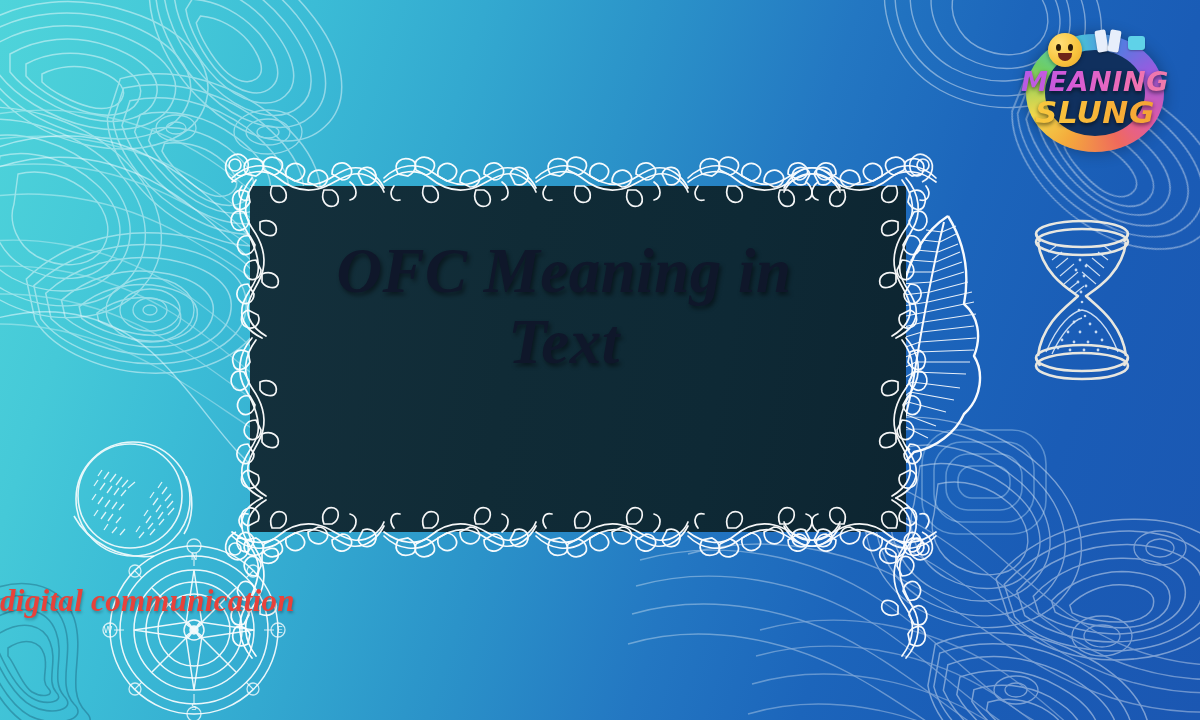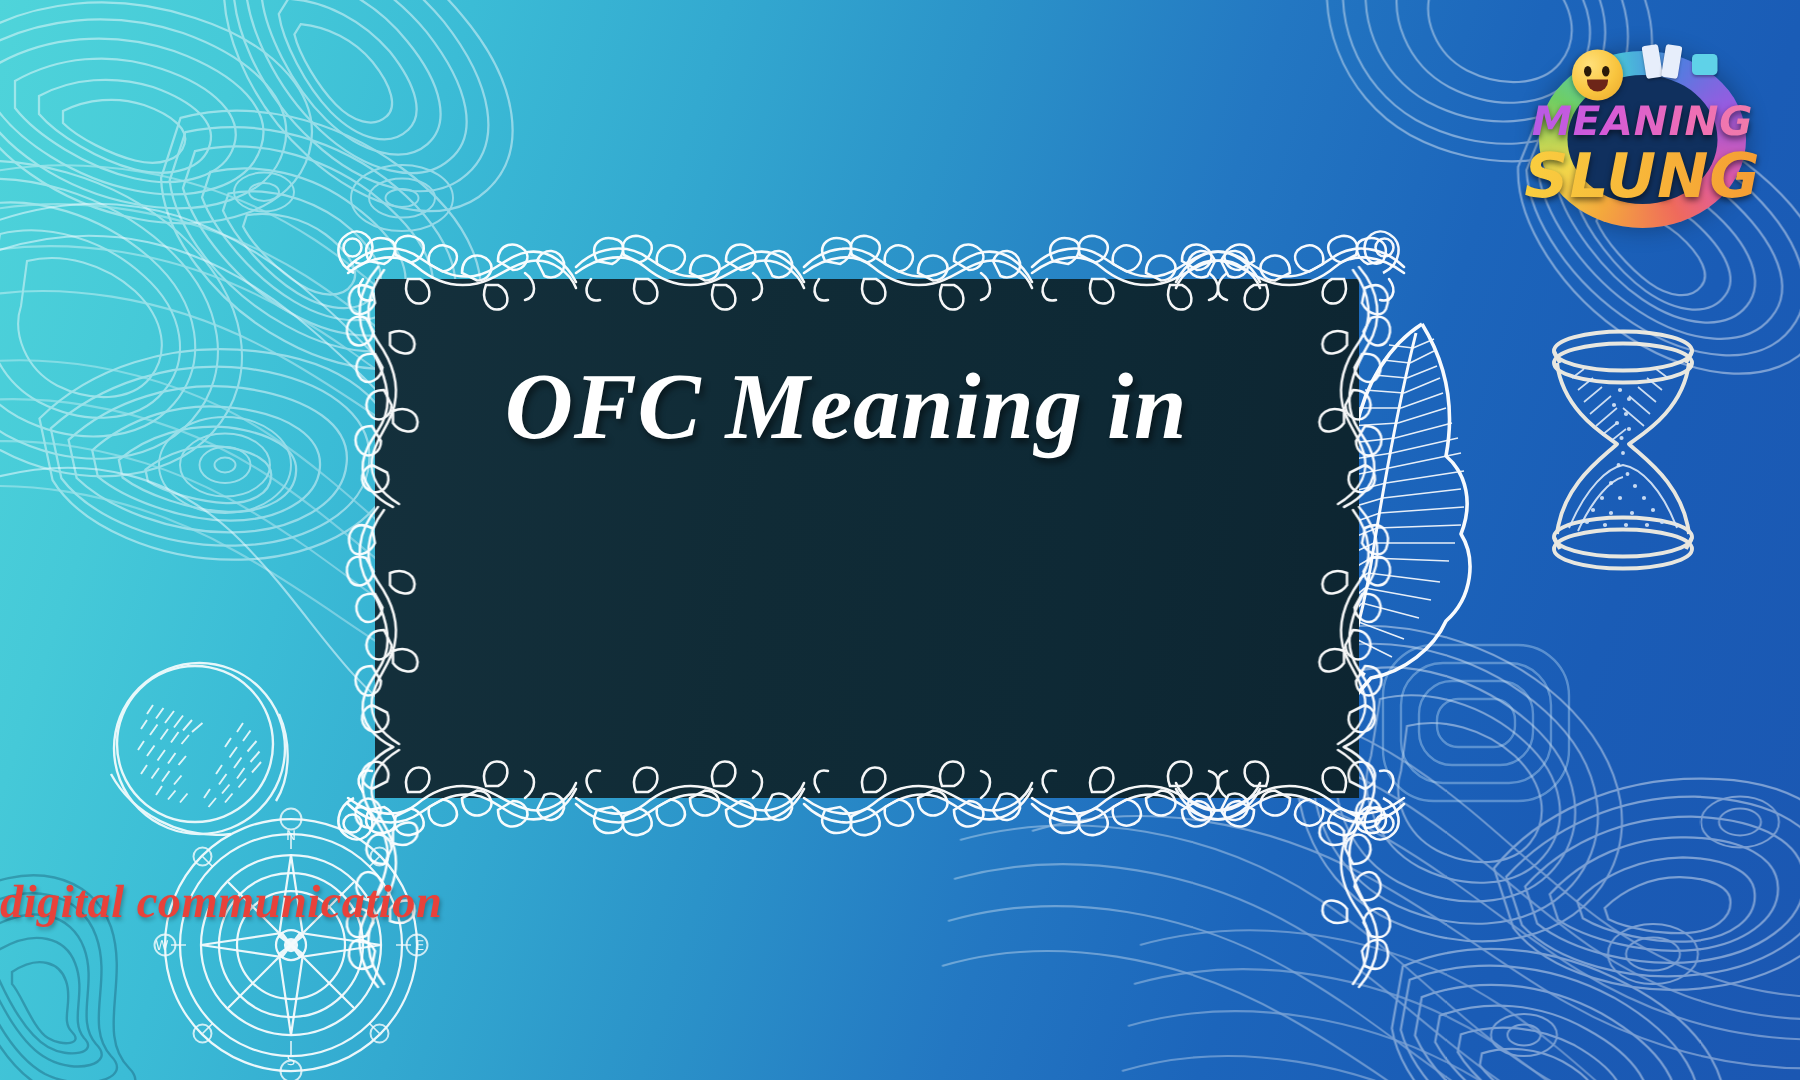--- a/index.html
+++ b/index.html
@@ -64,21 +64,21 @@
     text-align:center;
     z-index:6;
   }
   #title-line-1, #title-line-2 {
     display:block;
     font-family:"Liberation Serif", serif;
     font-weight:bold;
     font-style:italic;
     font-size:63px;
     line-height:1.12;
-    color:#ffffff;
+    color:#0f172a;
     letter-spacing:0.5px;
     text-shadow:2px 3px 4px rgba(0,0,0,.45);
     white-space:nowrap;
   }
   #title-line-2 { font-size:63px; }
 
   
   #subtitle {
     position:absolute;
     left:0; top:583px;
@@ -172,21 +172,21 @@
     -webkit-background-clip:text;
     background-clip:text;
     color:transparent;
     filter:drop-shadow(0 2px 2px rgba(0,0,0,.55));
   }
   #logo-word-meaning {
     font-size:27px; line-height:1;
     background-image:linear-gradient(96deg,#b05ae8 0%,#d45ad8 35%,#ef6fb4 70%,#f07fa8 100%);
   }
   #logo-word-slung {
-    font-size:41px; line-height:1.05; margin-top:1px;
+    font-size:31px; line-height:1.05; margin-top:1px;
     background-image:linear-gradient(96deg,#f9d040 0%,#f8b93a 45%,#f49a33 100%);
   }
 </style>
 </head>
 <body>
 
 <div id="banner">
 
   <div class="bg-gradient"></div>
 
@@ -538,20 +538,21 @@
         <g transform="translate(714,430) scale(-1,-1)">
           <path d="M14 40 C2 34 0 20 10 14 C18 9 28 16 26 26 C25 33 18 36 14 32"></path>
           <circle cx="13" cy="23" r="6"></circle>
         </g>
       </g>
     </svg>
   </div>
 
   <div id="title-block">
     <span id="title-line-1">OFC Meaning in</span>
+    <span id="title-line-2">Text</span>
   </div>
 
   <div id="subtitle">digital communication</div>
 
   <div id="site-logo">
     <div id="logo-ring"></div>
 
     <div id="logo-emoji">
       <span class="eye l"></span>
       <span class="eye r"></span>

